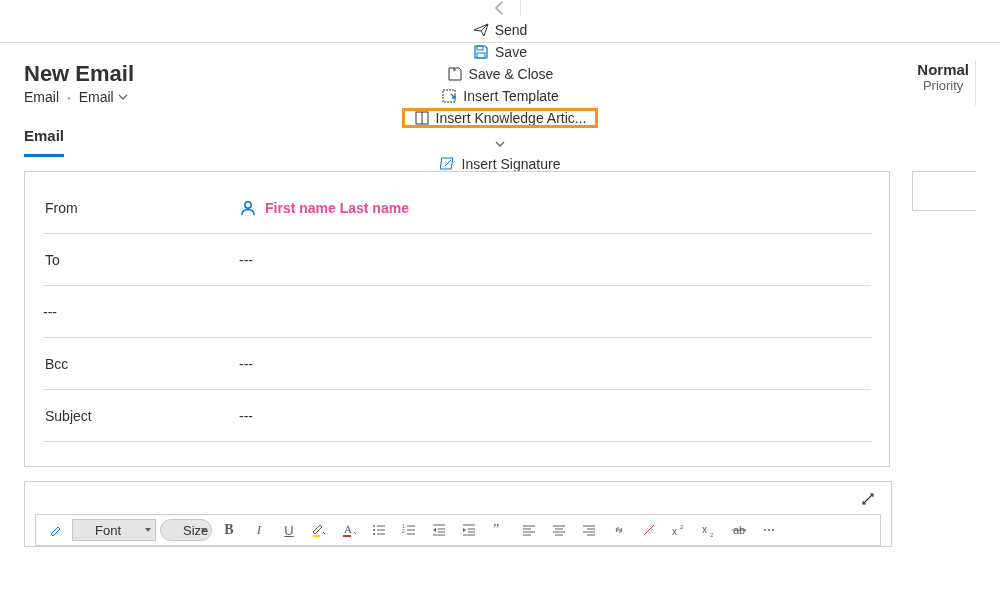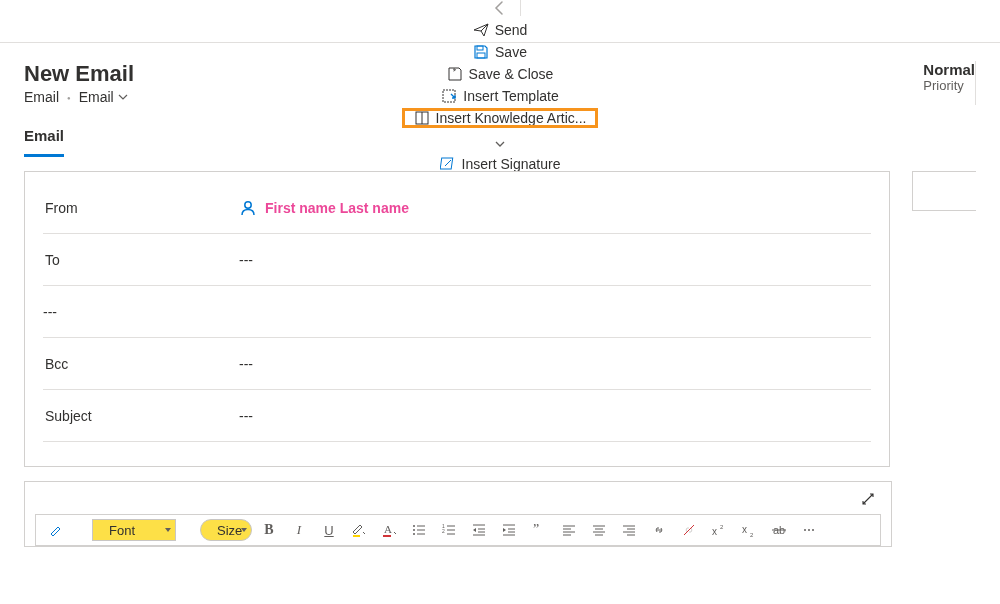--- a/index.html
+++ b/index.html
@@ -70,21 +70,21 @@
       gap: 8px;
       font-size: 14px;
       margin-top: 2px;
     }
     .breadcrumb .dot { color: #a19f9d; font-size: 6px; margin-top: 2px; }
     .bc-entity {
       display: flex;
       align-items: center;
       gap: 4px;
     }
-    .hdr-right { text-align: left; border-right: 1px solid #e1dfdd; }
+    .hdr-right { text-align: center; padding-right: 6px; border-right: 1px solid #e1dfdd; }
     .hdr-norm { font-weight: 600; font-size: 15px; }
     .hdr-prio { color: #605e5c; font-size: 13px; }
     
     .tabs { padding: 6px 24px 0 24px; }
     .tab {
       display: inline-block;
       padding: 10px 0;
       font-size: 15px;
       font-weight: 600;
       color: #323130;
@@ -131,28 +131,27 @@
       height: 22px;
       display: flex;
       align-items: center;
       justify-content: center;
       color: #605e5c;
       font-size: 13px;
     }
     .etb-select {
       height: 22px;
       border: 1px solid #c8c6c4;
-      padding: 0 14px 0 16px;
+      padding: 0 14px 0 22px;
       font-size: 13px;
       color: #323130;
       display: flex;
       align-items: center;
       position: relative;
-      background: #fde047;
-      margin-left: 20px;
+      background: #e5e5e5;
     }
     .etb-select::after {
       content: "";
       position: absolute;
       right: 4px; top: 50%; transform: translateY(-50%);
       width: 0; height: 0;
       border-left: 3px solid transparent;
       border-right: 3px solid transparent;
       border-top: 4px solid #605e5c;
     }

